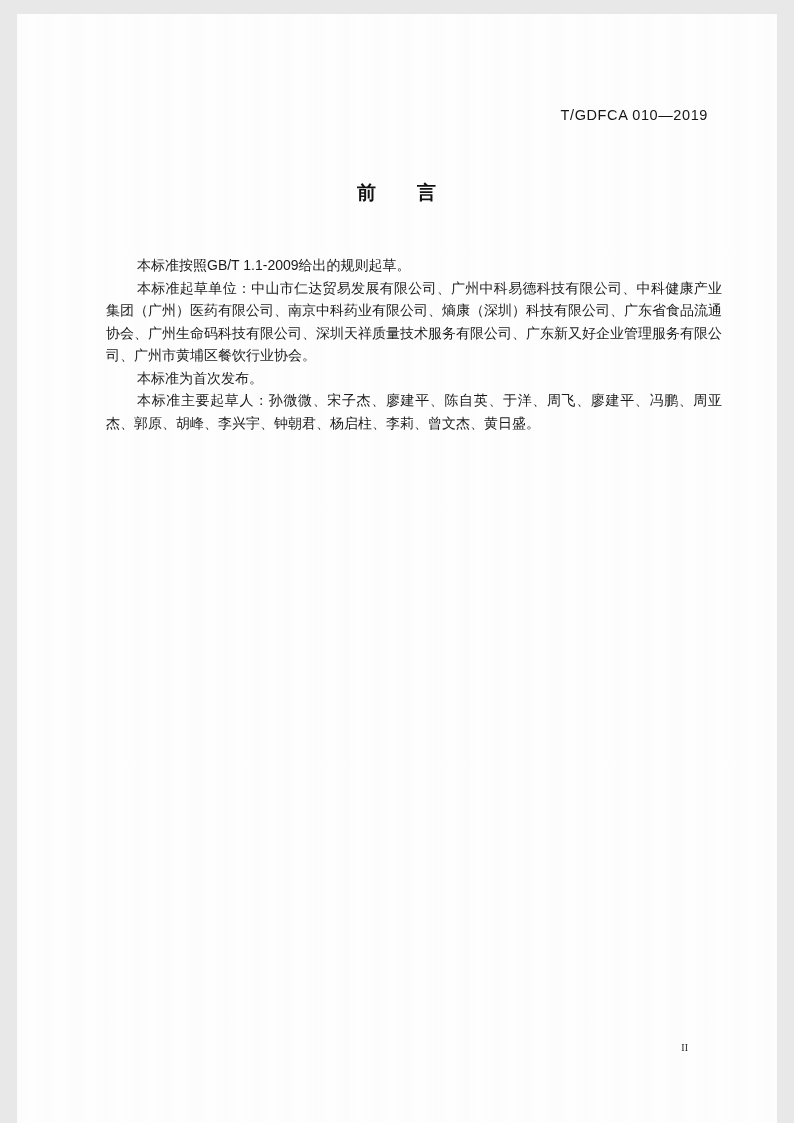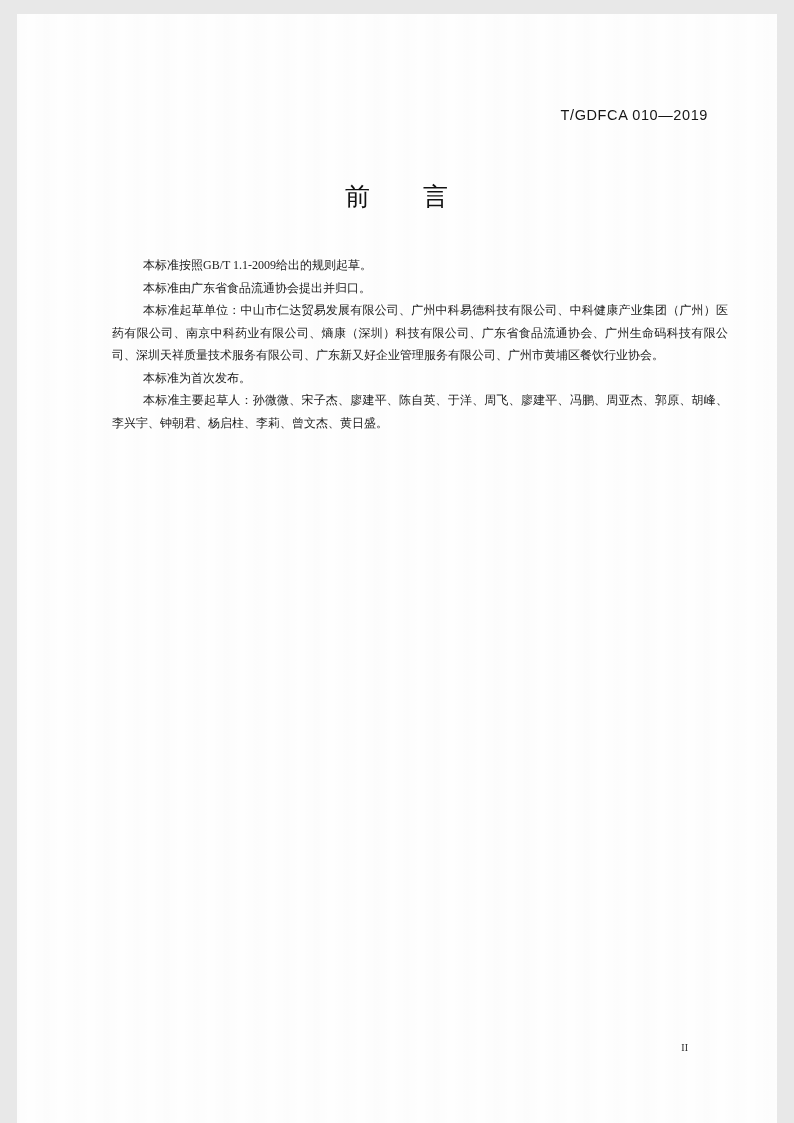--- a/index.html
+++ b/index.html
@@ -33,32 +33,32 @@
     color: #161616;
     white-space: nowrap;
   }
   .doc-title {
     position: absolute;
     top: 166px;
     left: 0;
     width: 100%;
     text-align: center;
     font-family: "Liberation Sans", "DejaVu Sans", sans-serif;
-    font-weight: normal;
-    font-size: 25px;
+    font-weight: bold;
+    font-size: 19px;
     letter-spacing: 1px;
     color: #111;
   }
   .body-text {
     position: absolute;
     top: 240px;
-    left: 95px;
+    left: 89px;
     width: 616px;
-    font-family: Liberation Serif, serif;
-    font-size: 12px;
+    font-family: Liberation Sans, sans-serif;
+    font-size: 14px;
     line-height: 22.5px;
     text-align: justify;
     text-justify: inter-ideograph;
     color: #1b1b1b;
   }
   .body-text p {
     margin: 0;
     padding: 0;
     text-indent: 31px;
   }
@@ -75,21 +75,20 @@
 <body>
 
 <div class="page">
 
   <div class="standard-code">T/GDFCA 010—2019</div>
 
   <div class="doc-title">前　　言</div>
 
   <div class="body-text">
     <p>本标准按照GB/T 1.1-2009给出的规则起草。</p>
-    <p>本标准由广东省食品流通协会提出并归口。</p>
     <p>本标准起草单位：中山市仁达贸易发展有限公司、广州中科易德科技有限公司、中科健康产业集团（广州）医药有限公司、南京中科药业有限公司、熵康（深圳）科技有限公司、广东省食品流通协会、广州生命码科技有限公司、深圳天祥质量技术服务有限公司、广东新又好企业管理服务有限公司、广州市黄埔区餐饮行业协会。</p>
     <p>本标准为首次发布。</p>
     <p>本标准主要起草人：孙微微、宋子杰、廖建平、陈自英、于洋、周飞、廖建平、冯鹏、周亚杰、郭原、胡峰、李兴宇、钟朝君、杨启柱、李莉、曾文杰、黄日盛。</p>
   </div>
 
   <div class="page-number">II</div>
 
 </div>
 
 </body></html>

